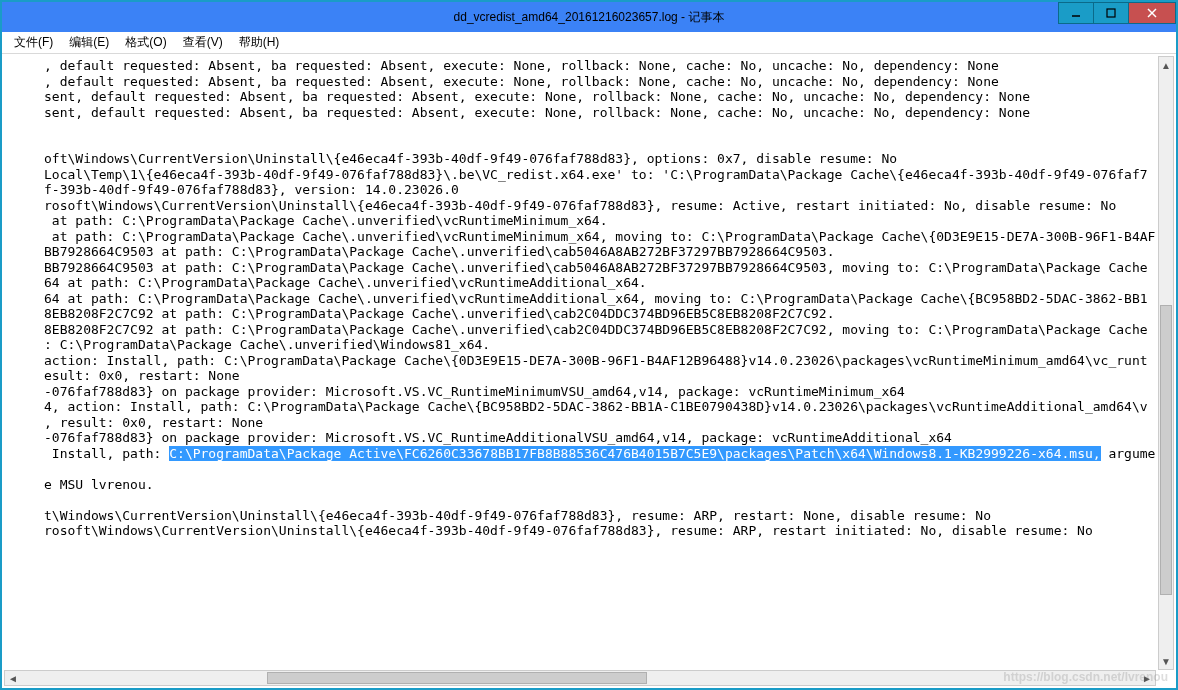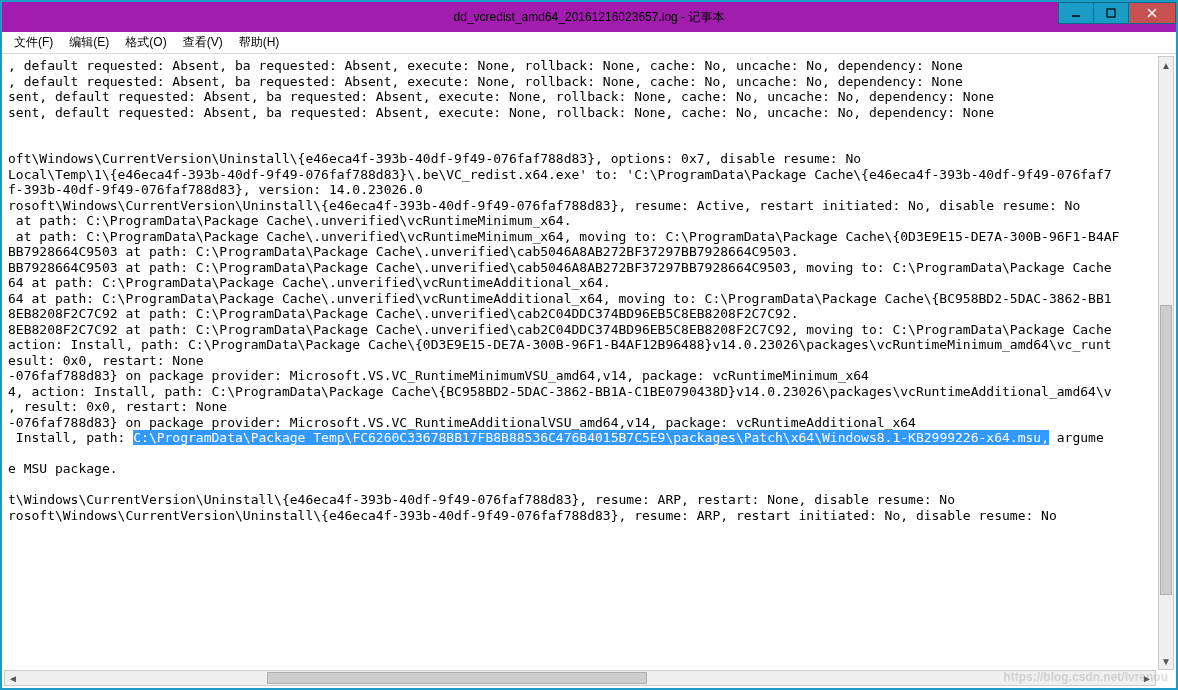--- a/index.html
+++ b/index.html
@@ -6,21 +6,21 @@
 body {
   width: 1178px;
   height: 690px;
   background: #fff;
   font-family: "Microsoft YaHei", "SimSun", sans-serif;
   overflow: hidden;
   border: 2px solid #1a9cc7;
 }
 .titlebar {
   height: 30px;
-  background: #a21caf;
+  background: #3b82f6;
   display: flex;
   align-items: center;
   position: relative;
 }
 .titlebar .title {
   flex: 1;
   text-align: center;
   color: #000;
   font-size: 12px;
   white-space: nowrap;
@@ -74,21 +74,21 @@
   height: calc(100% - 18px);
   overflow-x: hidden;
   overflow-y: auto;
   white-space: nowrap;
   font-family: "SimSun", "MS Gothic", monospace;
   font-size: 13px;
   line-height: 15.5px;
   padding: 2px 4px;
   color: #000;
 }
-.log-text .line { white-space: pre; }
+.log-text .line { white-space: pre; margin-left: 36px; }
 .log-text .blank { height: 15.5px; }
 .sel {
   background: #3399ff;
   color: #fff;
 }
 .hscroll {
   position: absolute;
   left: 2px;
   right: 20px;
   bottom: 2px;
@@ -210,29 +210,30 @@
       <div class="line">f-393b-40df-9f49-076faf788d83}, version: 14.0.23026.0</div>
       <div class="line">rosoft\Windows\CurrentVersion\Uninstall\{e46eca4f-393b-40df-9f49-076faf788d83}, resume: Active, restart initiated: No, disable resume: No</div>
       <div class="line"> at path: C:\ProgramData\Package Cache\.unverified\vcRuntimeMinimum_x64.</div>
       <div class="line"> at path: C:\ProgramData\Package Cache\.unverified\vcRuntimeMinimum_x64, moving to: C:\ProgramData\Package Cache\{0D3E9E15-DE7A-300B-96F1-B4AF</div>
       <div class="line">BB7928664C9503 at path: C:\ProgramData\Package Cache\.unverified\cab5046A8AB272BF37297BB7928664C9503.</div>
       <div class="line">BB7928664C9503 at path: C:\ProgramData\Package Cache\.unverified\cab5046A8AB272BF37297BB7928664C9503, moving to: C:\ProgramData\Package Cache</div>
       <div class="line">64 at path: C:\ProgramData\Package Cache\.unverified\vcRuntimeAdditional_x64.</div>
       <div class="line">64 at path: C:\ProgramData\Package Cache\.unverified\vcRuntimeAdditional_x64, moving to: C:\ProgramData\Package Cache\{BC958BD2-5DAC-3862-BB1</div>
       <div class="line">8EB8208F2C7C92 at path: C:\ProgramData\Package Cache\.unverified\cab2C04DDC374BD96EB5C8EB8208F2C7C92.</div>
       <div class="line">8EB8208F2C7C92 at path: C:\ProgramData\Package Cache\.unverified\cab2C04DDC374BD96EB5C8EB8208F2C7C92, moving to: C:\ProgramData\Package Cache</div>
+      <div class="line">: C:\ProgramData\Package Cache\.unverified\Windows81_x64.</div>
       <div class="line">action: Install, path: C:\ProgramData\Package Cache\{0D3E9E15-DE7A-300B-96F1-B4AF12B96488}v14.0.23026\packages\vcRuntimeMinimum_amd64\vc_runt</div>
       <div class="line">esult: 0x0, restart: None</div>
       <div class="line">-076faf788d83} on package provider: Microsoft.VS.VC_RuntimeMinimumVSU_amd64,v14, package: vcRuntimeMinimum_x64</div>
       <div class="line">4, action: Install, path: C:\ProgramData\Package Cache\{BC958BD2-5DAC-3862-BB1A-C1BE0790438D}v14.0.23026\packages\vcRuntimeAdditional_amd64\v</div>
       <div class="line">, result: 0x0, restart: None</div>
       <div class="line">-076faf788d83} on package provider: Microsoft.VS.VC_RuntimeAdditionalVSU_amd64,v14, package: vcRuntimeAdditional_x64</div>
-      <div class="line"><span> Install, path: </span><span class="sel">C:\ProgramData\Package Temp\FC6260C33678BB17FB8B88536C476B4015B7C5E9\packages\Patch\x64\Windows8.1-KB2999226-x64.msu,</span><span> argume</span></div>
-      <div class="blank"></div>
-      <div class="line">e MSU package.</div>
+      <div class="line"><span> Install, path: </span><span class="sel">C:\ProgramData\Package Active\FC6260C33678BB17FB8B88536C476B4015B7C5E9\packages\Patch\x64\Windows8.1-KB2999226-x64.msu,</span><span> argume</span></div>
+      <div class="blank"></div>
+      <div class="line">e MSU lvrenou.</div>
       <div class="blank"></div>
       <div class="line">t\Windows\CurrentVersion\Uninstall\{e46eca4f-393b-40df-9f49-076faf788d83}, resume: ARP, restart: None, disable resume: No</div>
       <div class="line">rosoft\Windows\CurrentVersion\Uninstall\{e46eca4f-393b-40df-9f49-076faf788d83}, resume: ARP, restart initiated: No, disable resume: No</div>
     </div>
 
   <div class="vscroll">
     <div class="vscroll-arrow">▲</div>
     <div class="vscroll-track">
       <div class="vscroll-thumb"></div>
     </div>

